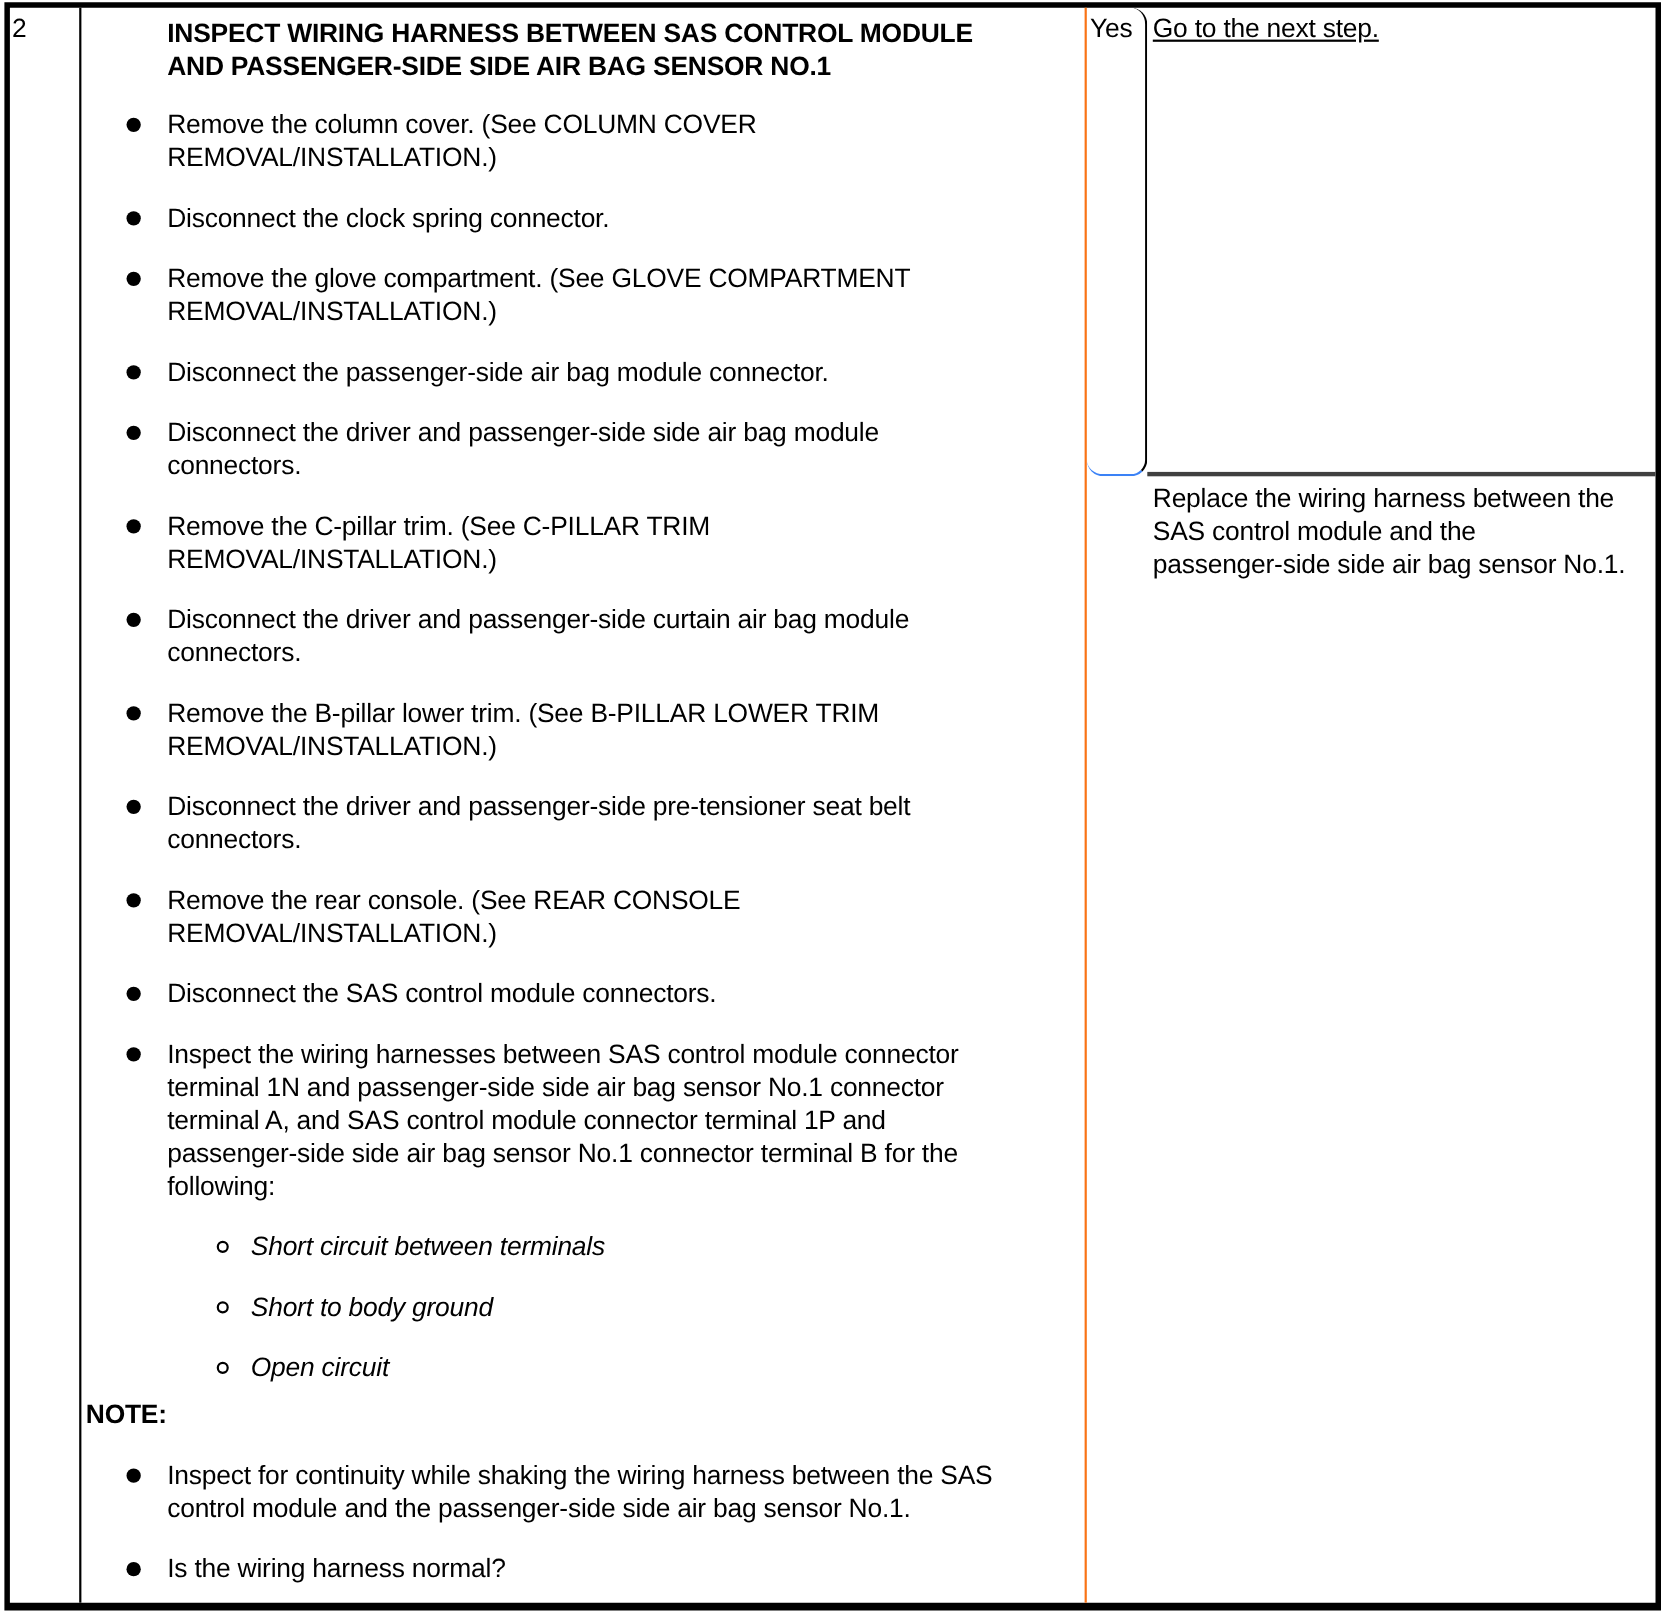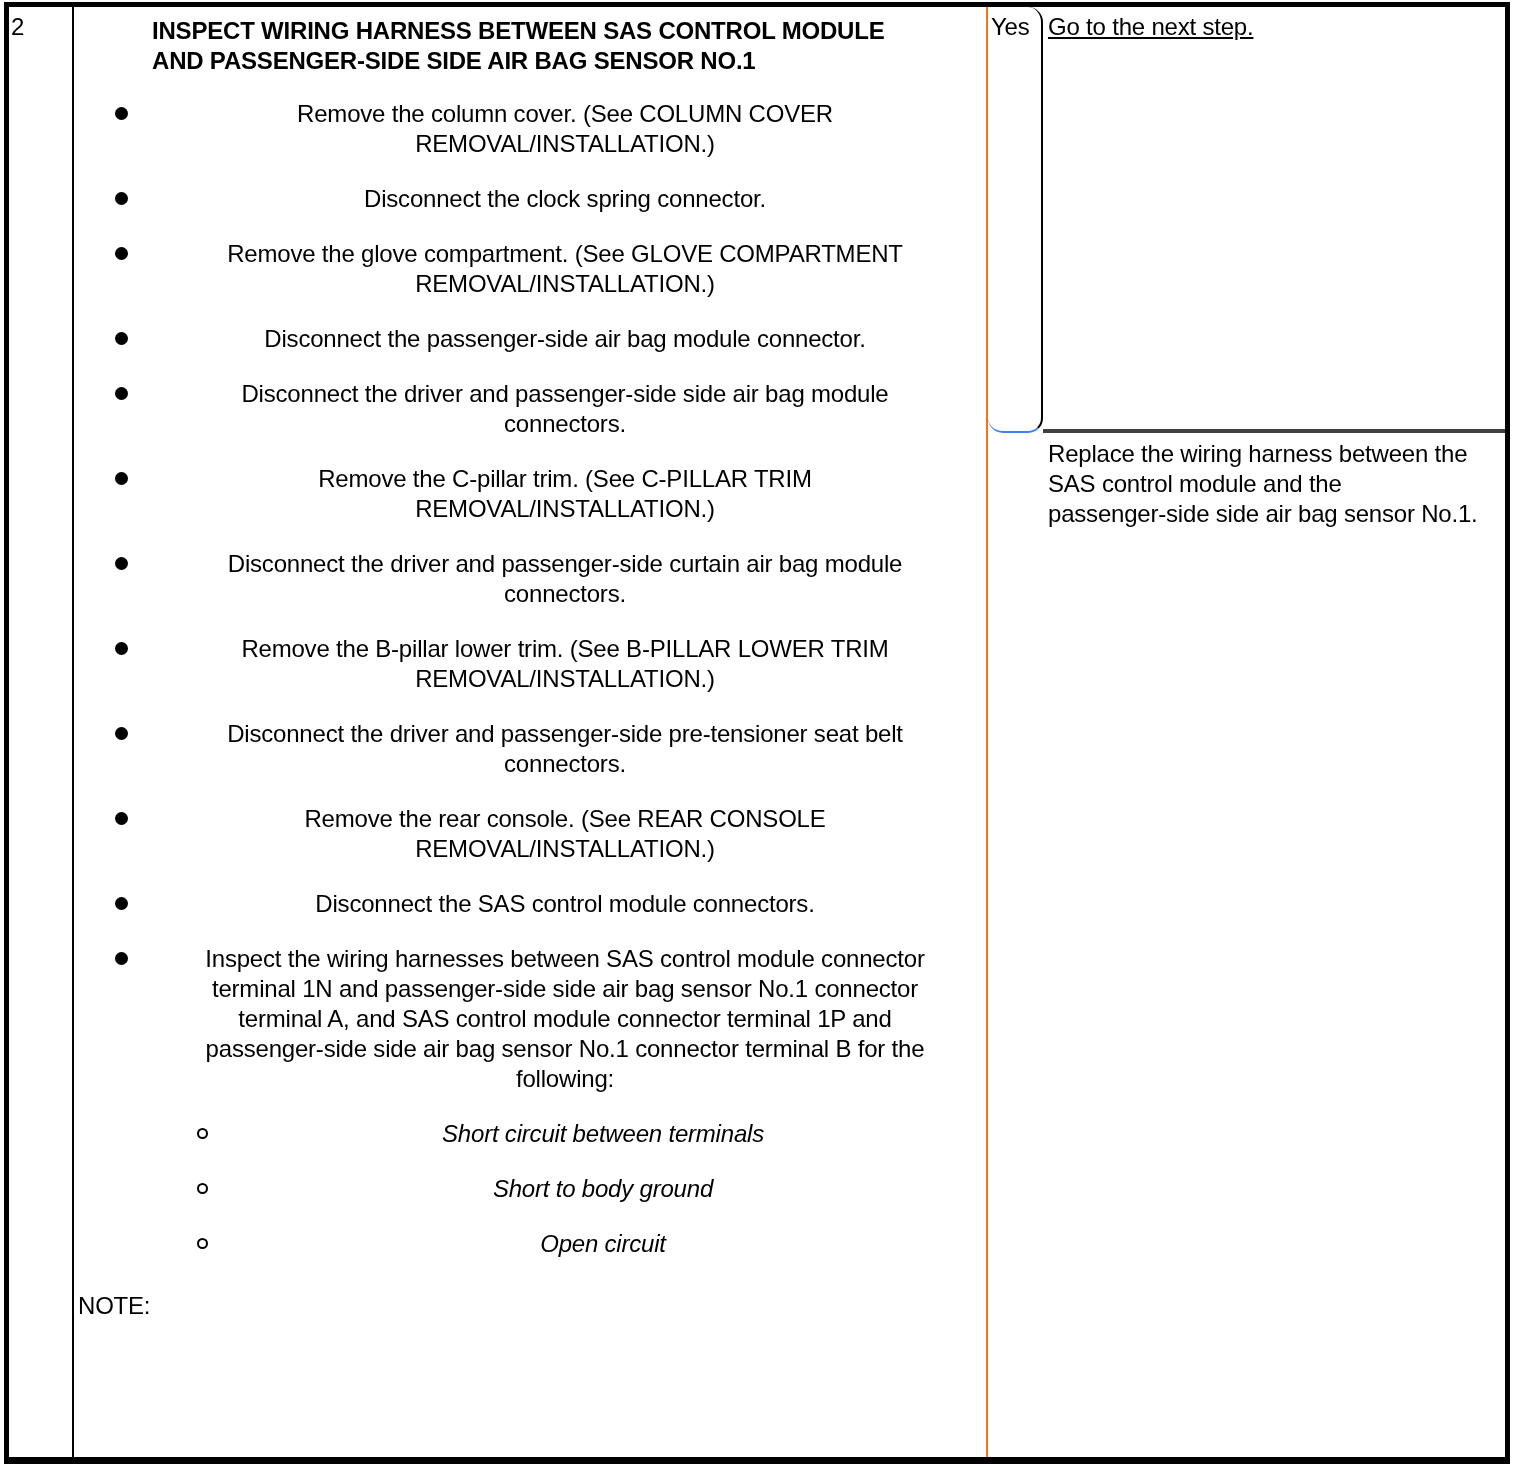--- a/index.html
+++ b/index.html
@@ -78,21 +78,20 @@
   .title {
     font-weight: bold;
     margin-left: 74px;
     white-space: pre-line;
   }
 
   ul.blist, ul.slist {
     list-style: none;
     margin: 0;
     padding: 0;
-    text-align: center;
   }
   ul.blist > li {
     position: relative;
     padding-left: 74px;
     margin-top: 25px;
     white-space: pre-line;
   }
   ul.blist.top > li:first-child { margin-top: 23px; }
   .dot {
     position: absolute;
@@ -115,22 +114,22 @@
     left: 119px;
     top: 9px;
     width: 11px;
     height: 11px;
     box-sizing: border-box;
     border: 2.5px solid #000000;
     border-radius: 50%;
     background: #ffffff;
   }
   .note {
-    font-weight: normal;
-    margin-top: 32px;
+    font-weight: bold;
+    margin-top: 13px;
   }
 </style>
 </head>
 <body>
 
 <div class="ttable">
 
   <div class="cell step">
     <span>2</span>
   </div>
@@ -167,20 +166,25 @@
     </ul>
 
     <ul class="slist">
       <li><span class="circ"></span><span class="pre">Short circuit between terminals</span></li>
       <li><span class="circ"></span><span class="pre">Short to body ground</span></li>
       <li><span class="circ"></span><span class="pre">Open circuit</span></li>
     </ul>
 
     <div class="note">NOTE:</div>
 
+    <ul class="blist">
+      <li><span class="dot"></span><span class="pre">Inspect for continuity while shaking the wiring harness between the SAS
+control module and the passenger-side side air bag sensor No.1.</span></li>
+      <li><span class="dot"></span><span class="pre">Is the wiring harness normal?</span></li>
+    </ul>
   </div>
 
   <div class="cell yes">
     <span>Yes</span>
   </div>
 
   <div class="cell yesact">
     <span class="pre">Go to the next step.</span>
   </div>
 

